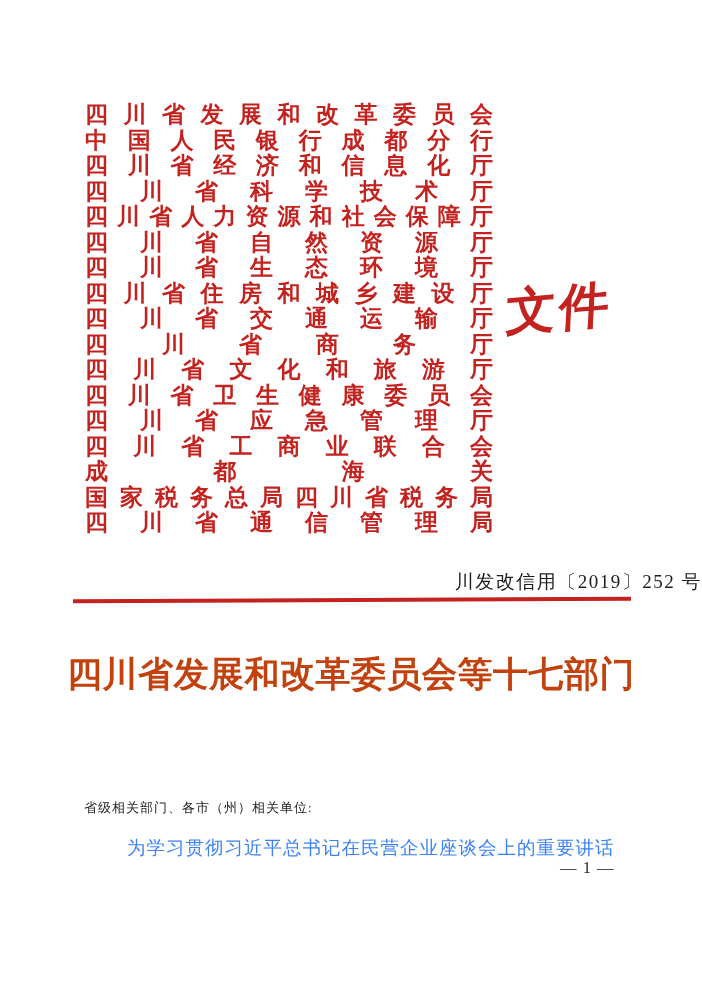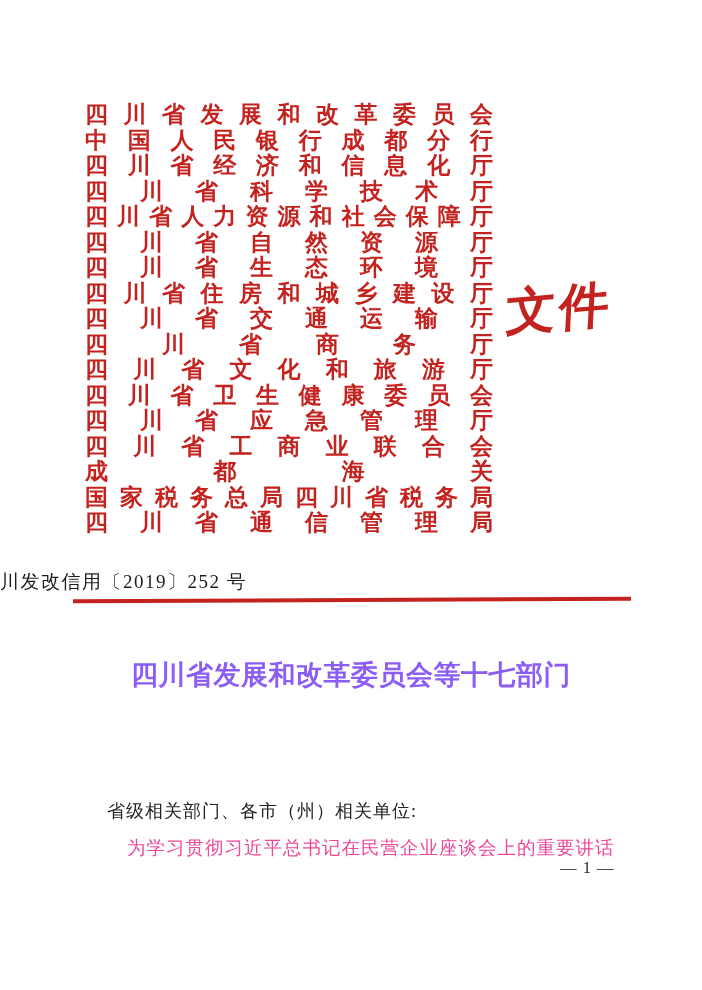--- a/index.html
+++ b/index.html
@@ -48,21 +48,21 @@
     letter-spacing: 3px;
     line-height: 1.1;
   }
 
   
   .doc-number {
     position: absolute;
     left: 0;
     top: 569px;
     width: 702px;
-    text-align: left;
+    text-align: right;
     font-size: 19px;
     letter-spacing: 1.5px;
     color: #1d1d1d;
   }
 
   
   .red-rule {
     position: absolute;
     left: 73px;
     top: 598px;
@@ -72,43 +72,43 @@
     transform: rotate(-0.25deg);
   }
 
   
   .title {
     position: absolute;
     left: 0;
     top: 657px;
     width: 702px;
     text-align: center;
-    font-size: 27px;
+    font-size: 35px;
     line-height: 36px;
     font-weight: 700;
-    color: #8b5cf6;
+    color: #c2410c;
     letter-spacing: 0.5px;
   }
 
   
   .salutation {
     position: absolute;
-    left: 107px;
+    left: 84px;
     top: 799px;
-    font-size: 18px;
+    font-size: 13px;
     color: #222222;
     letter-spacing: 1px;
     margin: 0;
   }
   .paragraph {
     position: absolute;
     left: 127px;
     top: 835px;
     font-size: 18.5px;
-    color: #ec4899;
+    color: #3b82f6;
     letter-spacing: 1px;
     margin: 0;
   }
 
   
   .page-number {
     position: absolute;
     left: 560px;
     top: 858px;
     font-size: 16.5px;

